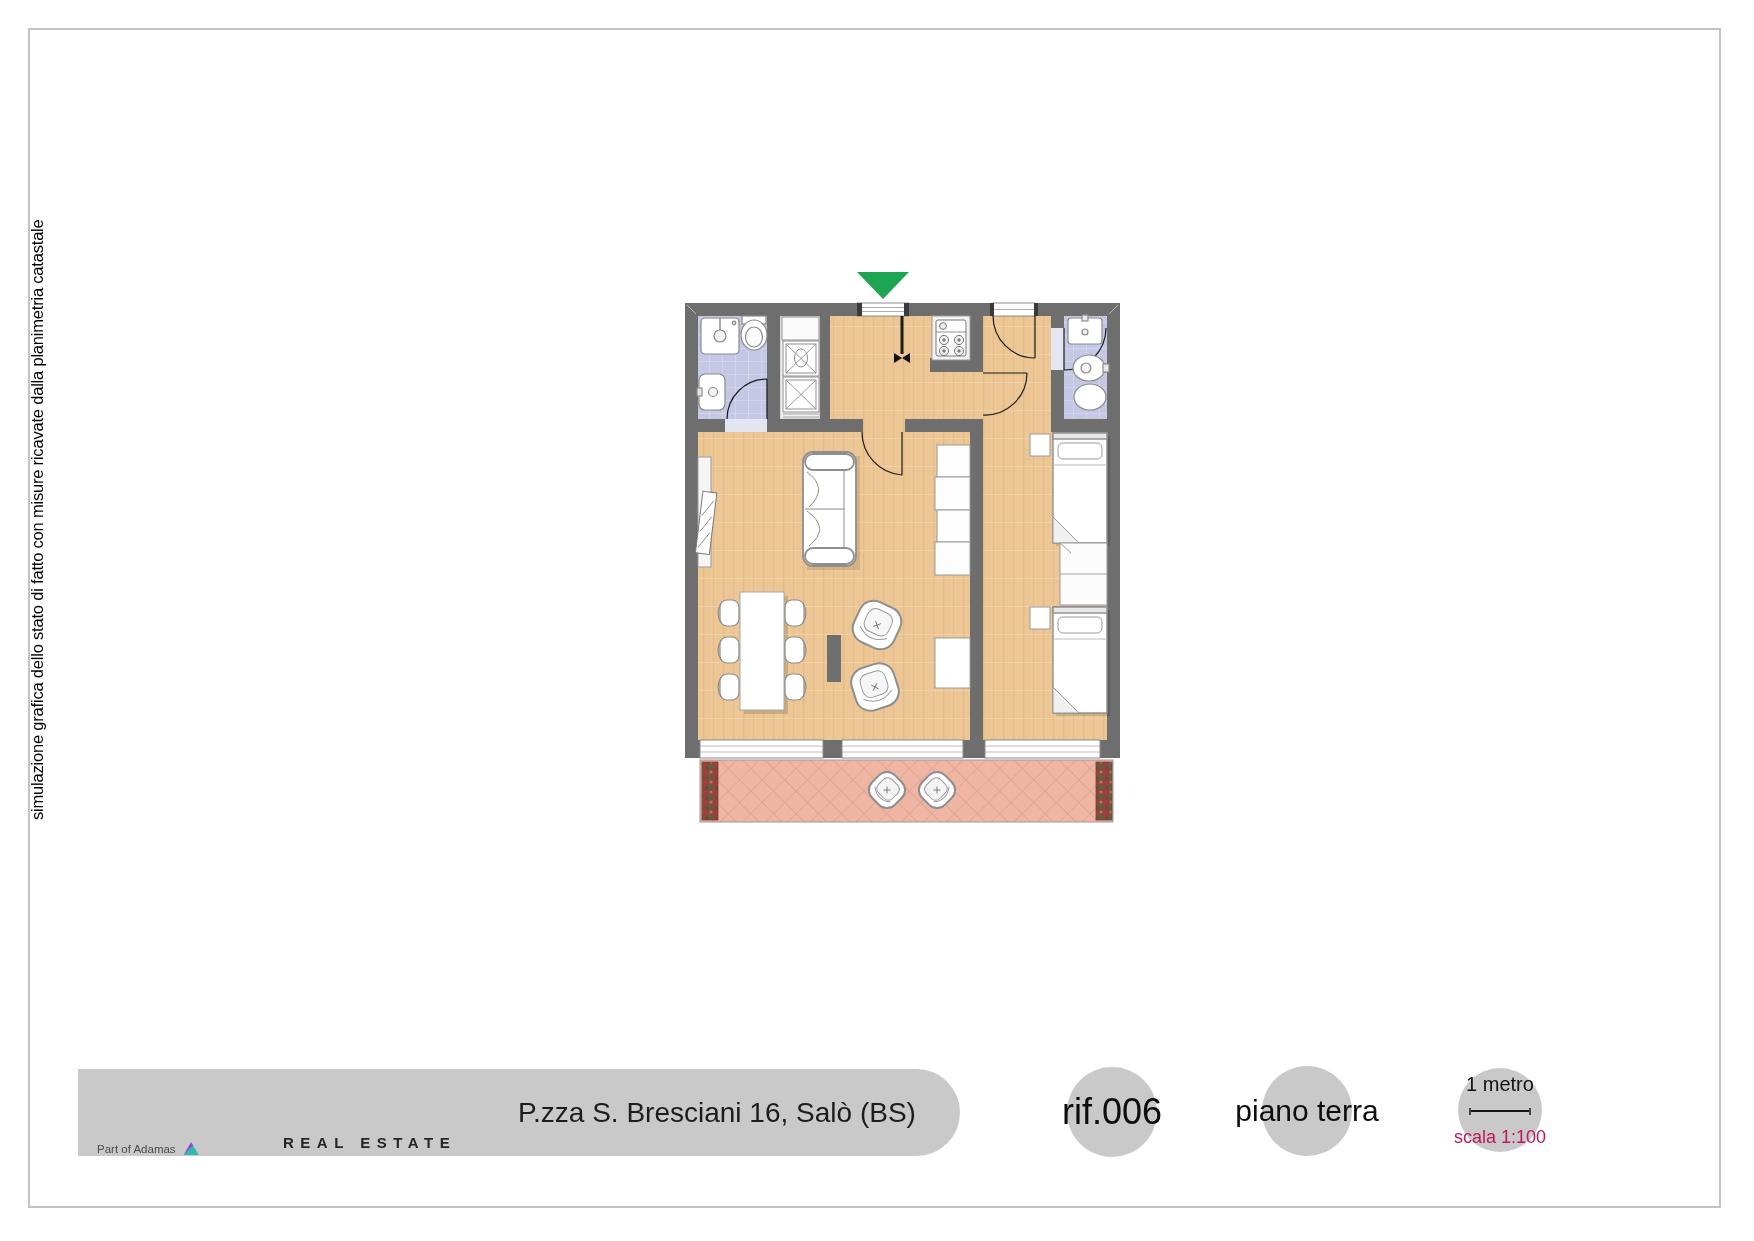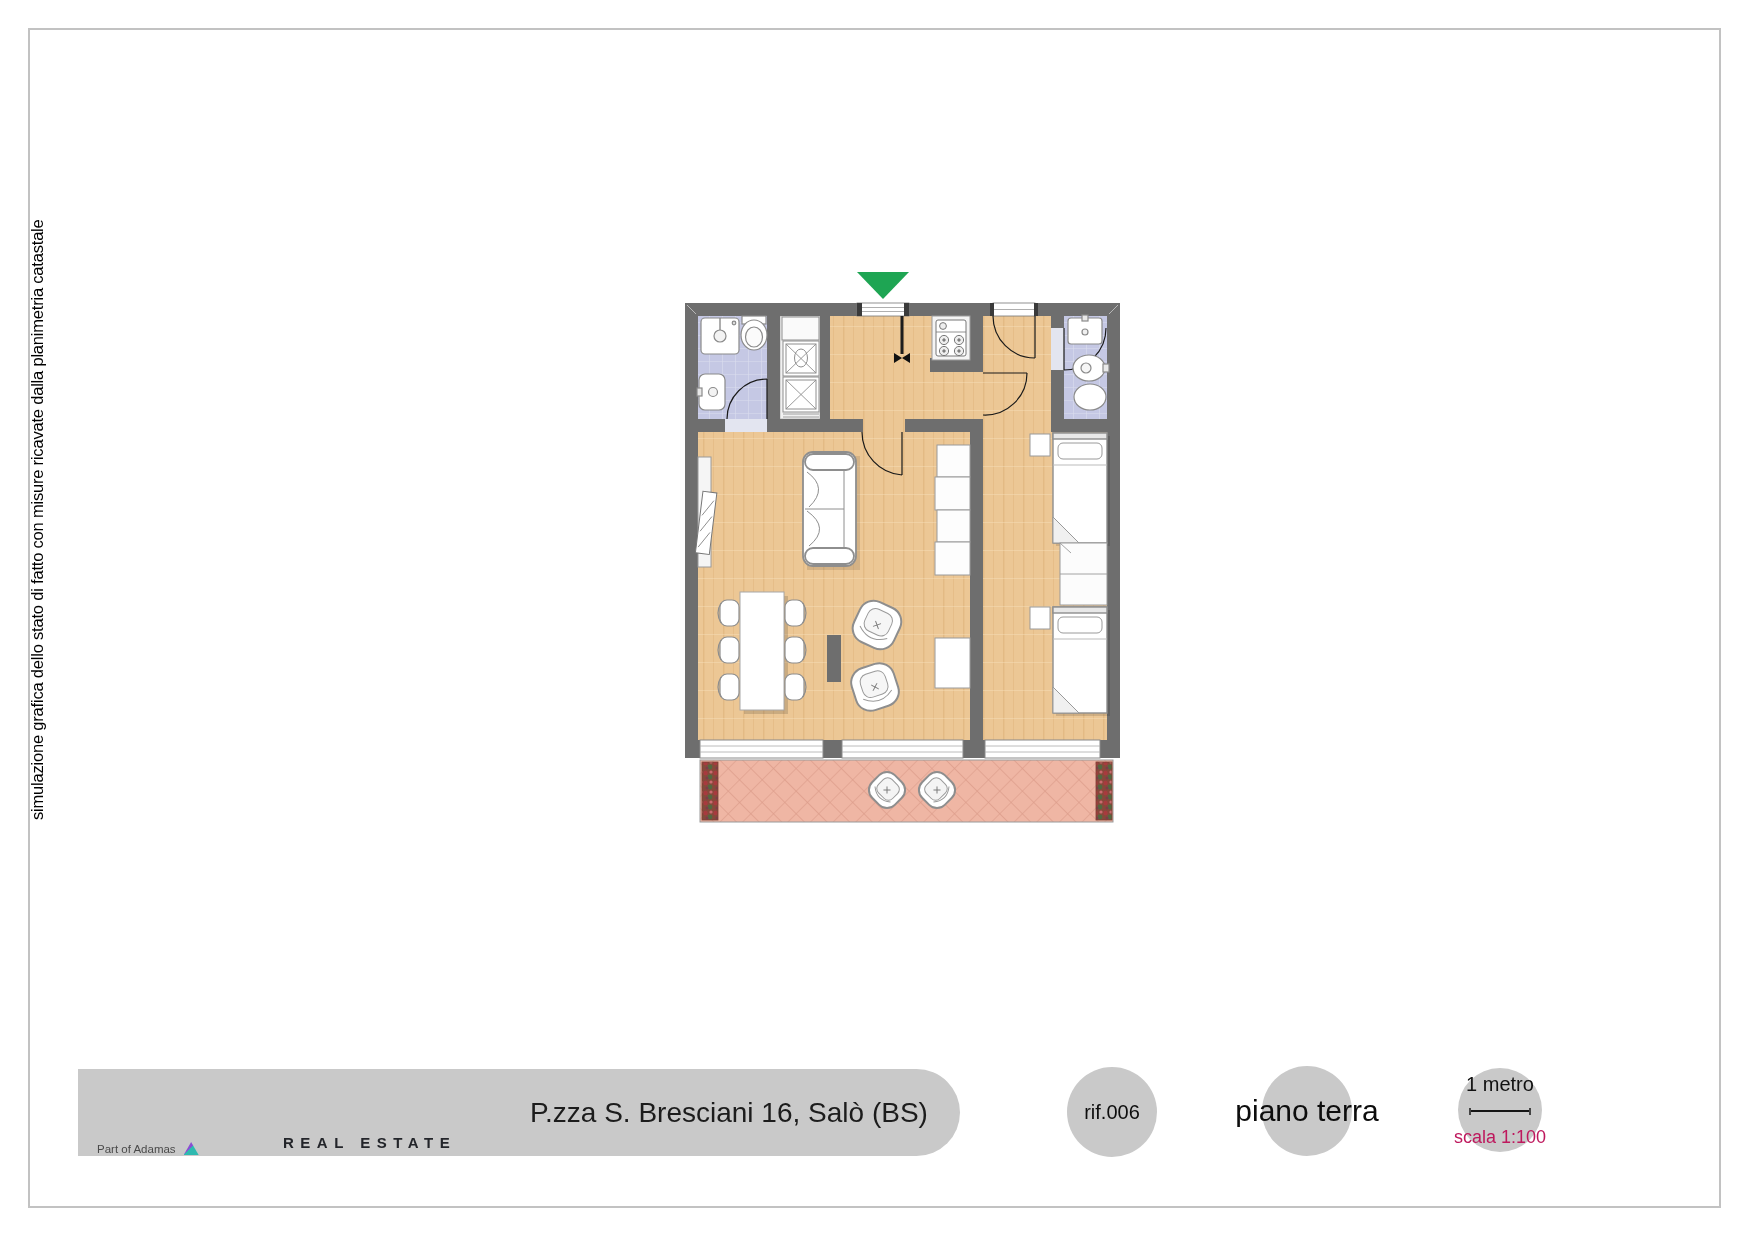--- a/index.html
+++ b/index.html
@@ -17,24 +17,24 @@
   .logo-main{position:absolute;left:93px;top:1062px;font-size:77px;line-height:80px;
              font-weight:700;letter-spacing:-2.5px;color:#23252a;}
   .logo-sub{position:absolute;left:283px;top:1134px;font-size:15px;font-weight:700;
             letter-spacing:6.5px;color:#23252a;}
   .logo-partner{position:absolute;left:97px;top:1142px;font-size:11.5px;color:#4a4a4a;
                 display:flex;align-items:center;gap:8px;}
   .adamas-logo{width:15px;height:13px;display:inline-block;
                clip-path:polygon(50% 0,100% 100%,0 100%);
                background:linear-gradient(135deg,#8a4fd3 0 46%,#2fb9b0 46% 100%);}
   .address{position:absolute;left:518px;top:1069px;height:87px;display:flex;
-           align-items:center;font-size:28px;color:#1c1c1c;margin-left:12px;}
+           align-items:center;font-size:28px;color:#1c1c1c;}
   .badge{position:absolute;background:#c9c9c9;border-radius:50%;display:flex;
          align-items:center;justify-content:center;color:#0d0d0d;white-space:nowrap;}
-  #ref-badge{left:1067px;top:1067px;width:90px;height:90px;font-size:20px;}
+  #ref-badge{left:1067px;top:1067px;width:90px;height:90px;font-size:36px;}
   #floor-badge{left:1262px;top:1066px;width:90px;height:90px;font-size:30px;align-items:center;}
   #scale-badge{left:1458px;top:1068px;width:84px;height:84px;flex-direction:column;gap:12px;}
   #scale-badge .len{font-size:20px;color:#111;}
   #scale-badge .ratio{font-size:18px;color:#be185d;}
   .bar{width:62px;height:7px;border-left:2px solid #444;border-right:2px solid #444;
        display:flex;align-items:center;box-sizing:border-box;}
   .bar-line{width:100%;height:0;border-top:2.5px solid #151515;}
 </style>
 </head>
 <body>

